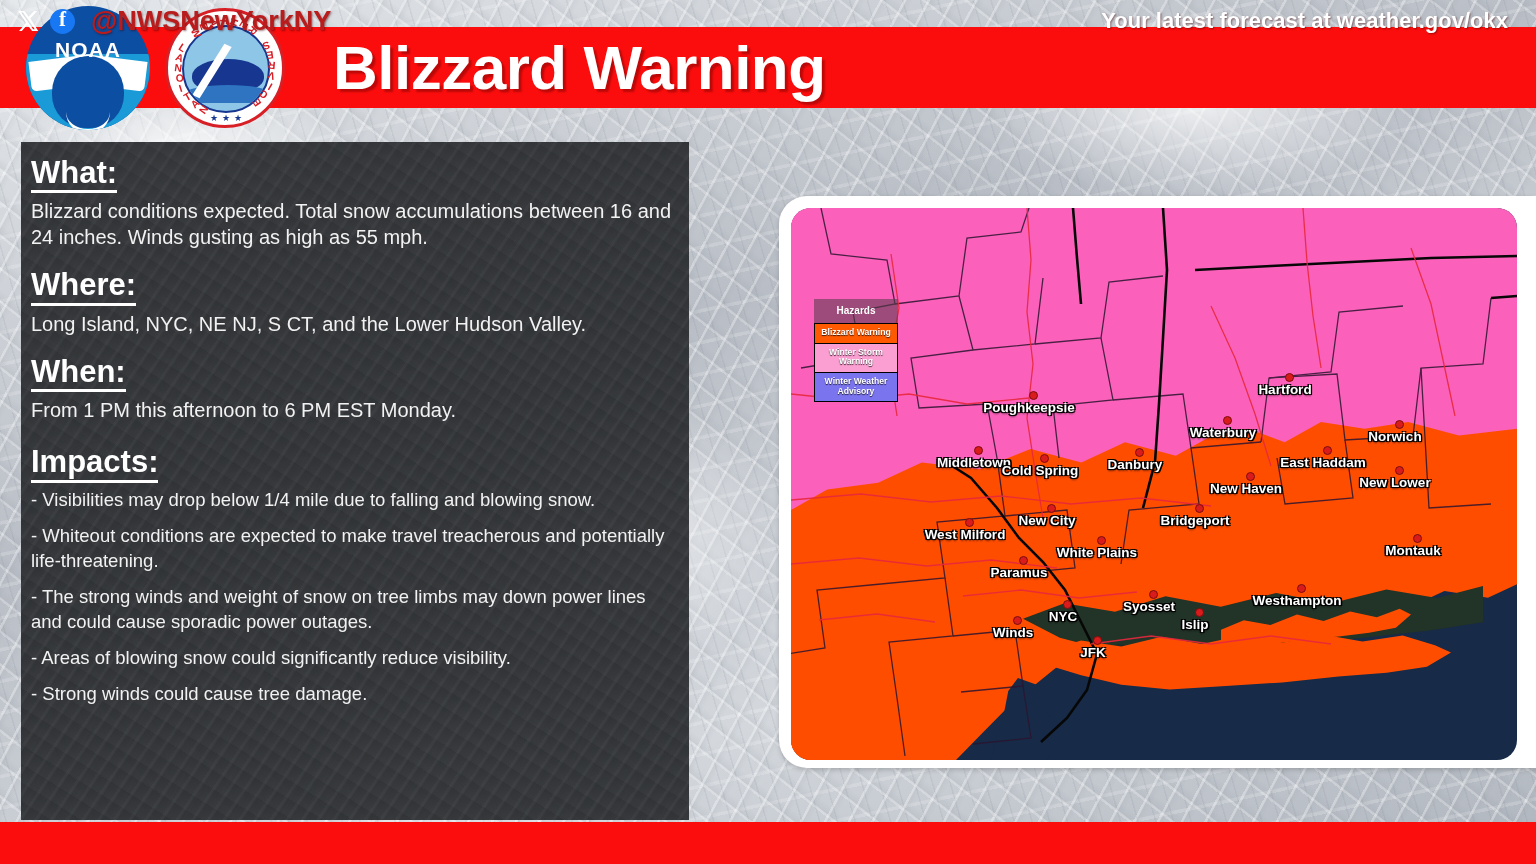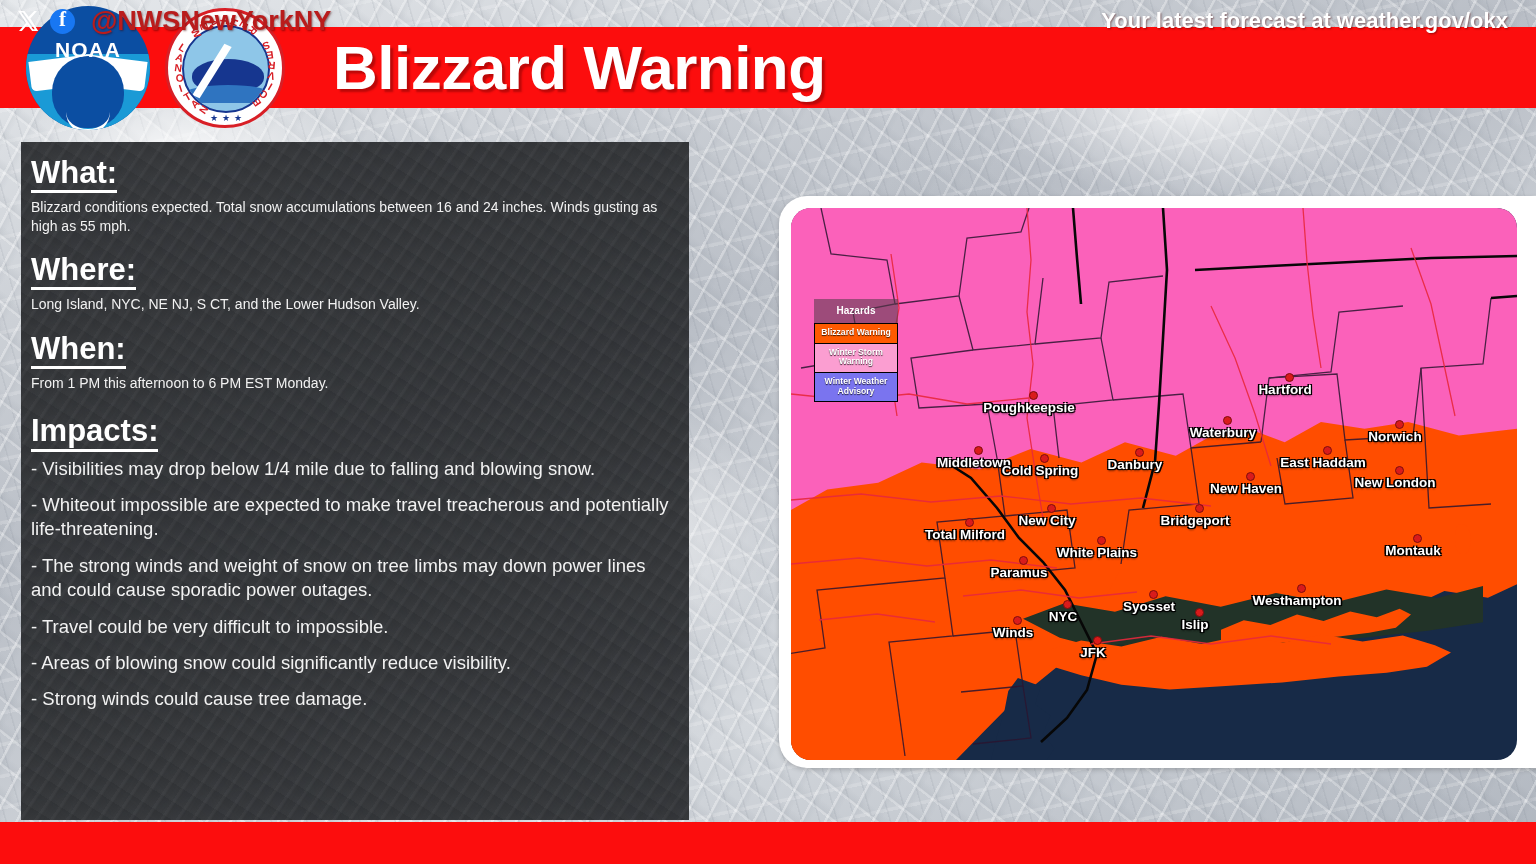--- a/index.html
+++ b/index.html
@@ -162,21 +162,21 @@
   .sec-head {
     font-size: 31px; font-weight: bold;
     color: #ffffff;
     display: inline-block;
     border-bottom: 3px solid #ffffff;
     padding-bottom: 1px;
     line-height: 1.08;
     margin-bottom: 5px;
   }
   .sec-body {
-    font-size: 14px;
+    font-size: 20px;
     line-height: 1.30;
     color: #f2f2f2;
     margin-bottom: 18px;
     max-width: 726px;
   }
   #impacts-head { margin-top: 4px; }
   .impact-item {
     font-size: 18.5px;
     line-height: 1.32;
     color: #f2f2f2;
@@ -433,23 +433,22 @@
 
   <div>
     <div class="sec-head">When:</div>
     <div class="sec-body">From 1 PM this afternoon to 6 PM EST Monday.</div>
   </div>
 
   <div>
     <div class="sec-head" id="impacts-head">Impacts:</div>
     <div id="impacts-list">
         <div class="impact-item">- Visibilities may drop below 1/4 mile due to falling and blowing snow.</div>
-        <div class="impact-item">- Whiteout impossible are expected to make travel treacherous and potentially life-threatening.</div>
+        <div class="impact-item">- Whiteout conditions are expected to make travel treacherous and potentially life-threatening.</div>
         <div class="impact-item">- The strong winds and weight of snow on tree limbs may down power lines and could cause sporadic power outages.</div>
-        <div class="impact-item">- Travel could be very difficult to impossible.</div>
         <div class="impact-item">- Areas of blowing snow could significantly reduce visibility.</div>
         <div class="impact-item">- Strong winds could cause tree damage.</div>
       </div>
   </div>
 
 </div>
 
 <div id="map-card">
   <div id="map-canvas">
 
@@ -550,33 +549,33 @@
         <div class="city" style="left: 344px; top: 240px;">
           <div class="dot"></div>
           <div class="lbl lbl-below">Danbury</div>
         </div>
         <div class="city" style="left: 455px; top: 264px;">
           <div class="dot"></div>
           <div class="lbl lbl-below">New Haven</div>
         </div>
         <div class="city" style="left: 604px; top: 258px;">
           <div class="dot"></div>
-          <div class="lbl lbl-below">New London</div>
+          <div class="lbl lbl-below">New Lower</div>
         </div>
         <div class="city" style="left: 404px; top: 296px;">
           <div class="dot"></div>
           <div class="lbl lbl-below">Bridgeport</div>
         </div>
         <div class="city" style="left: 256px; top: 296px;">
           <div class="dot"></div>
           <div class="lbl lbl-below">New City</div>
         </div>
         <div class="city" style="left: 174px; top: 310px;">
           <div class="dot"></div>
-          <div class="lbl lbl-below">Total Milford</div>
+          <div class="lbl lbl-below">West Milford</div>
         </div>
         <div class="city" style="left: 306px; top: 328px;">
           <div class="dot"></div>
           <div class="lbl lbl-below">White Plains</div>
         </div>
         <div class="city" style="left: 622px; top: 326px;">
           <div class="dot"></div>
           <div class="lbl lbl-below">Montauk</div>
         </div>
         <div class="city" style="left: 228px; top: 348px;">

